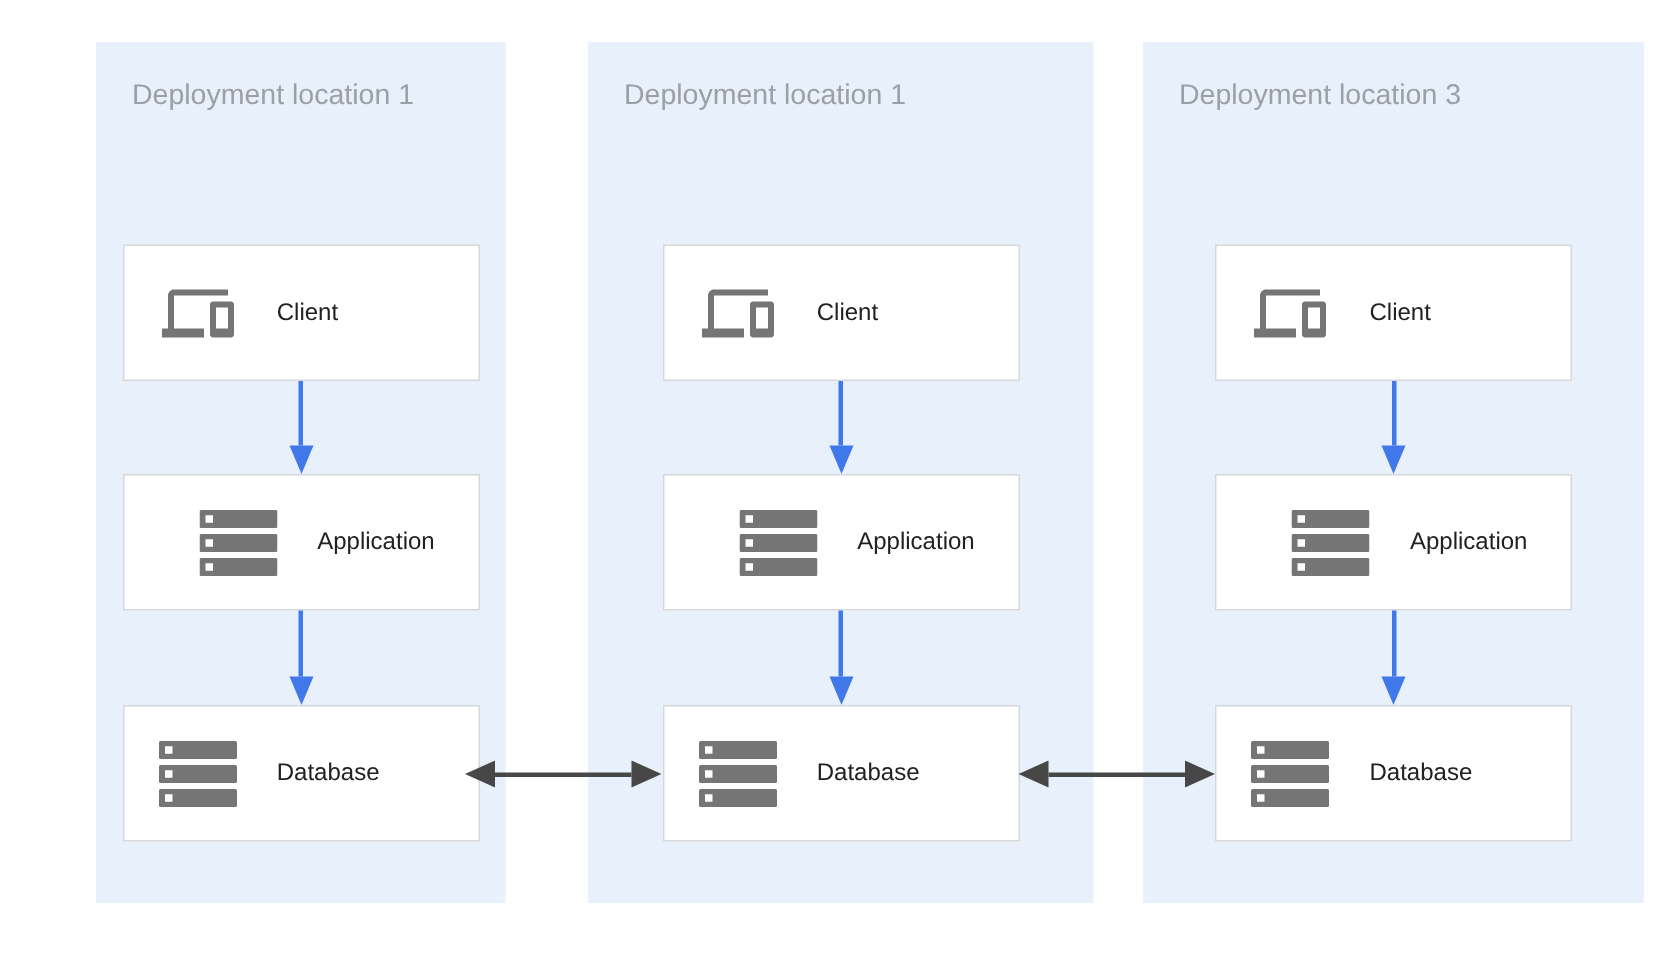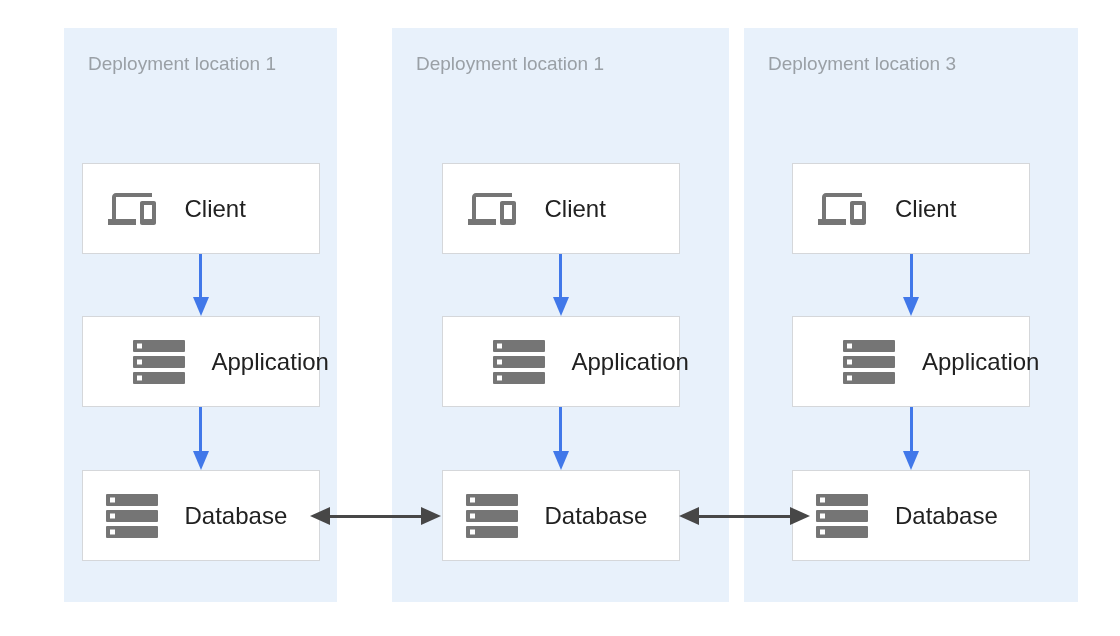--- a/index.html
+++ b/index.html
@@ -7,32 +7,32 @@
     --title-text:#9AA0A6; --label-text:#212121; --icon-gray:#757575;
     --arrow-blue:#4178E9; --arrow-dark:#474747;
   }
   *{margin:0;padding:0;box-sizing:border-box;}
   html,body{width:1120px;height:636px;background:#FFFFFF;overflow:hidden;
     font-family:"Liberation Sans", sans-serif;}
   .canvas{position:relative;width:1120px;height:636px;background:#FFFFFF;}
   .panel{position:absolute;top:28px;height:574px;background:var(--panel-bg);}
   .panel.p1{left:24px;width:273px;margin-left:40px;}
   .panel.p2{left:392px;width:337px;}
-  .panel.p3{left:744px;width:334px;}
+  .panel.p3{left:762px;width:334px;}
   .panel-title{position:absolute;top:22px;left:24px;font-size:19px;line-height:27px;
     color:var(--title-text);white-space:nowrap;}
   .node{position:absolute;left:50%;transform:translateX(-50%);width:238px;height:91px;
     background:var(--box-bg);border:1px solid var(--box-border);
     display:flex;align-items:center;padding-left:20px;}
   .node.n-client{top:135px;}
   .node.n-app{top:288px;padding-left:47px;}
   .node.n-db{top:442px;padding-left:20px;}
   .icon-wrap{width:58px;display:flex;align-items:center;justify-content:center;
     color:var(--icon-gray);flex:0 0 58px;}
-  .node .label{margin-left:24px;font-size:24px;color:var(--label-text);white-space:nowrap;}
+  .node .label{margin-left:24px;font-size:16px;color:var(--label-text);white-space:nowrap;}
   
   .varrow{position:absolute;left:50%;transform:translateX(-50%);width:18px;
     display:flex;flex-direction:column;align-items:center;}
   .varrow.a1{top:226px;height:62px;}
   .varrow.a2{top:379px;height:63px;}
   .varrow .shaft{flex:1;width:3px;background:var(--arrow-blue);}
   .varrow .head{width:0;height:0;border-left:8.5px solid transparent;
     border-right:8.5px solid transparent;border-top:19px solid var(--arrow-blue);}
   
   .harrow{position:absolute;top:507px;height:18px;display:flex;align-items:center;}

